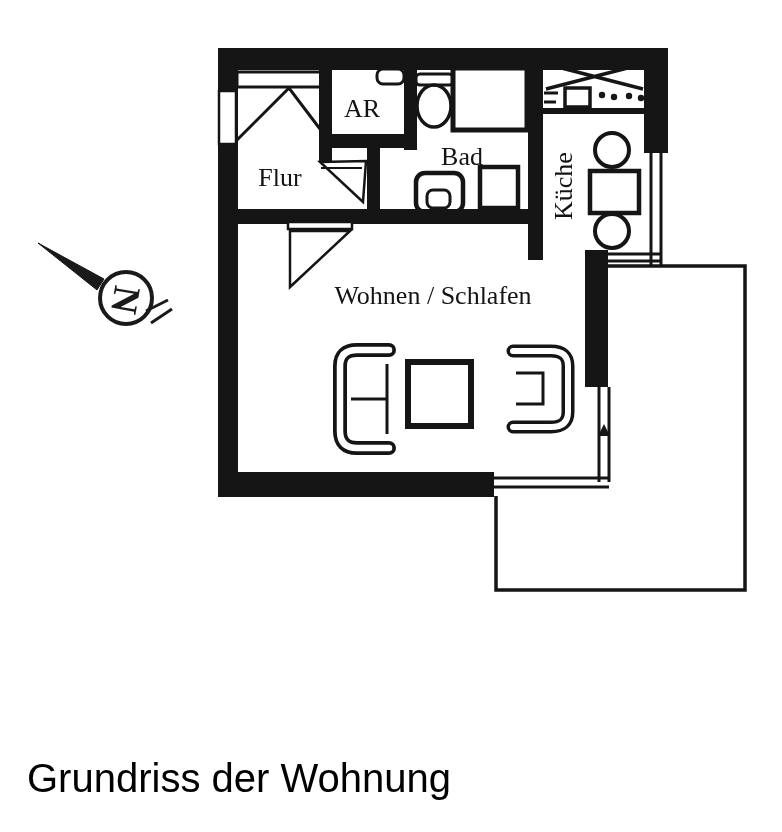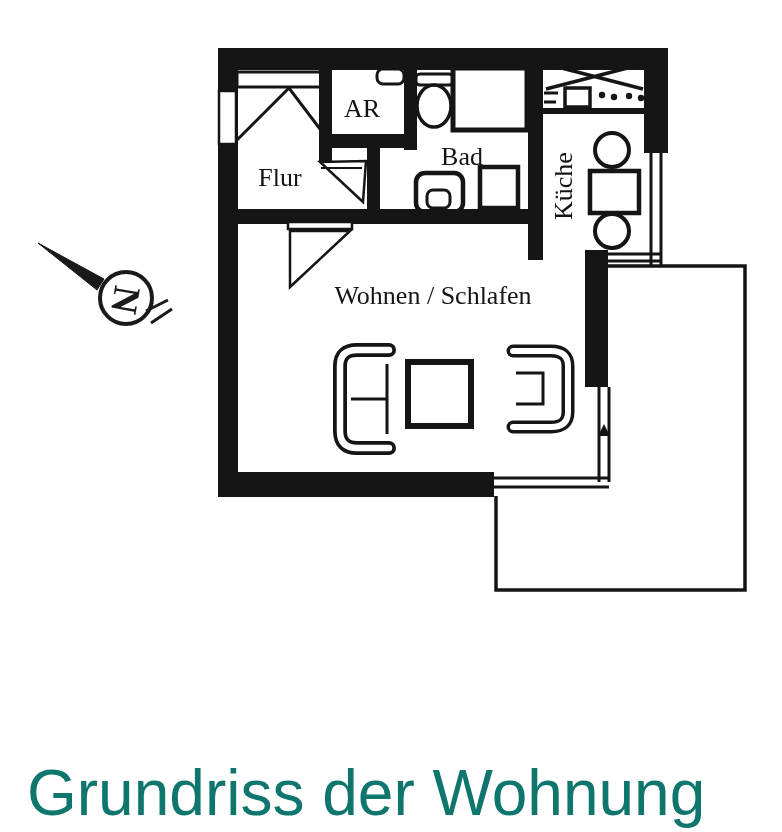--- a/index.html
+++ b/index.html
@@ -9,23 +9,23 @@
     font-family:"Liberation Sans", sans-serif;
     position:relative;
     overflow:hidden;
   }
   .page{position:relative;width:782px;height:832px;background:#ffffff;}
   .plan-svg{position:absolute;left:0;top:0;}
   .caption{
     position:absolute;
     left:27px;
     top:756px;
-    font-size:64px;
+    font-size:40px;
     font-weight:400;
-    color:#0f766e;
+    color:#000000;
     letter-spacing:0px;
     white-space:nowrap;
   }
   .room-label{
     font-family:"Liberation Serif", serif;
     font-size:26px;
     fill:#141414;
   }
   .compass-n{
     font-family:"Liberation Serif", serif;

